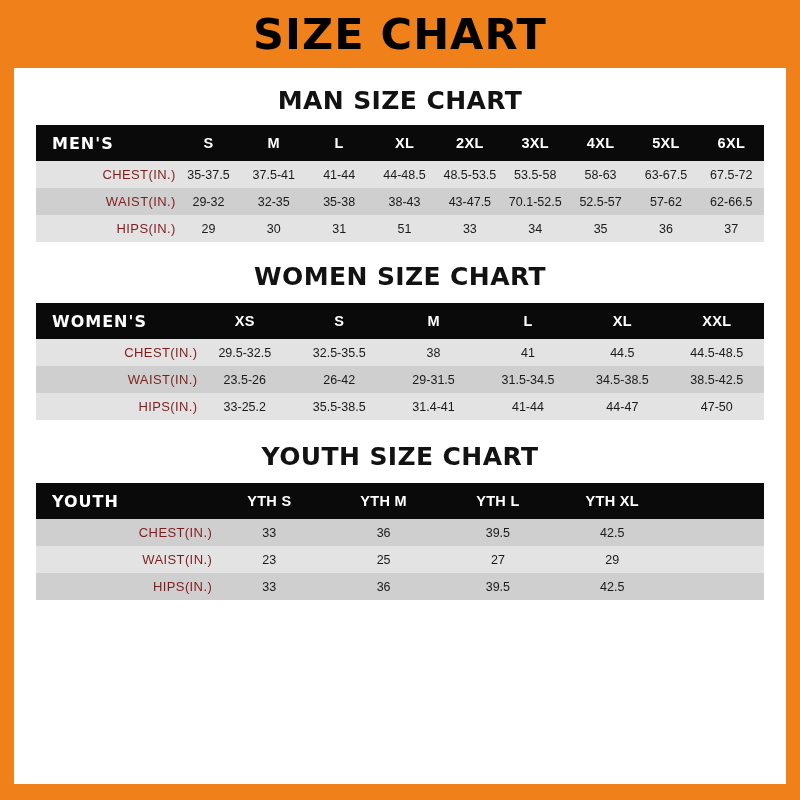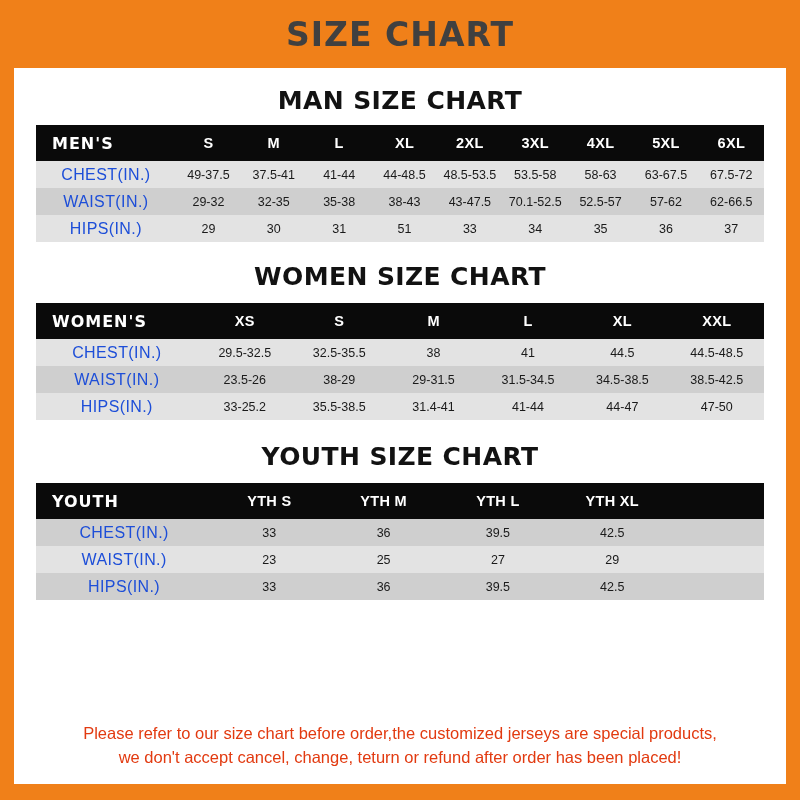--- a/index.html
+++ b/index.html
@@ -28,23 +28,23 @@
     background: #f08019;
     height: 68px;
     display: flex;
     align-items: center;
     justify-content: center;
     flex: none;
   }
   .banner-title {
     font-family: "DejaVu Sans", sans-serif;
     font-weight: bold;
-    font-size: 33px;
+    font-size: 43px;
     letter-spacing: 1px;
-    color: #404040;
+    color: #000000;
     line-height: 1;
   }
   .content {
     flex: 1;
     background: #ffffff;
     padding: 0 22px;
     box-sizing: border-box;
     display: flex;
     flex-direction: column;
   }
@@ -88,23 +88,24 @@
     text-align: left;
     padding-left: 16px;
     font-family: "DejaVu Sans", sans-serif;
     font-size: 16px;
     letter-spacing: 1px;
     margin-left: 44px;
   }
   table.size-table tbody tr.odd td { background: #e3e3e3; }
   table.size-table tbody tr.even td { background: #cfcfcf; }
   table.size-table tbody td.rowlabel {
-    font-size: 16px;
+    font-size: 13px;
     letter-spacing: 0.4px;
-    color: #1d4ed8;
+    color: #7f1d1d;
+    text-align: right;
   }
   .women-table thead th { font-size: 16px; }
   .women-table th, .women-table td { font-size: 13.5px; height: 32px; }
   .women-table tbody td.rowlabel { font-size: 13.5px; }
   .youth-table thead th { font-size: 16px; }
   .youth-table th, .youth-table td { font-size: 13.5px; height: 33px; }
   .youth-table tbody td.rowlabel { font-size: 13.5px; }
 
   .footer-note {
     margin-top: auto;
@@ -145,21 +146,21 @@
           <th>2XL</th>
           <th>3XL</th>
           <th>4XL</th>
           <th>5XL</th>
           <th>6XL</th>
         </tr>
       </thead>
       <tbody>
         <tr class="odd">
           <td class="rowlabel">CHEST(IN.)</td>
-          <td>49-37.5</td>
+          <td>35-37.5</td>
           <td>37.5-41</td>
           <td>41-44</td>
           <td>44-48.5</td>
           <td>48.5-53.5</td>
           <td>53.5-58</td>
           <td>58-63</td>
           <td>63-67.5</td>
           <td>67.5-72</td>
         </tr>
         <tr class="even">
@@ -208,21 +209,21 @@
           <td>29.5-32.5</td>
           <td>32.5-35.5</td>
           <td>38</td>
           <td>41</td>
           <td>44.5</td>
           <td>44.5-48.5</td>
         </tr>
         <tr class="even">
           <td class="rowlabel">WAIST(IN.)</td>
           <td>23.5-26</td>
-          <td>38-29</td>
+          <td>26-42</td>
           <td>29-31.5</td>
           <td>31.5-34.5</td>
           <td>34.5-38.5</td>
           <td>38.5-42.5</td>
         </tr>
         <tr class="odd">
           <td class="rowlabel">HIPS(IN.)</td>
           <td>33-25.2</td>
           <td>35.5-38.5</td>
           <td>31.4-41</td>
@@ -266,21 +267,17 @@
           <td class="rowlabel">HIPS(IN.)</td>
           <td>33</td>
           <td>36</td>
           <td>39.5</td>
           <td>42.5</td>
           <td></td>
         </tr>
       </tbody>
     </table>
 
-    <div class="footer-note">
-      <div>Please refer to our size chart before order,the customized jerseys are special products,</div>
-      <div>we don't accept cancel, change, teturn or refund after order has been placed!</div>
-    </div>
 
   </div>
 
   <div class="bottom-bar"></div>
 </div>
 
 </body></html>

